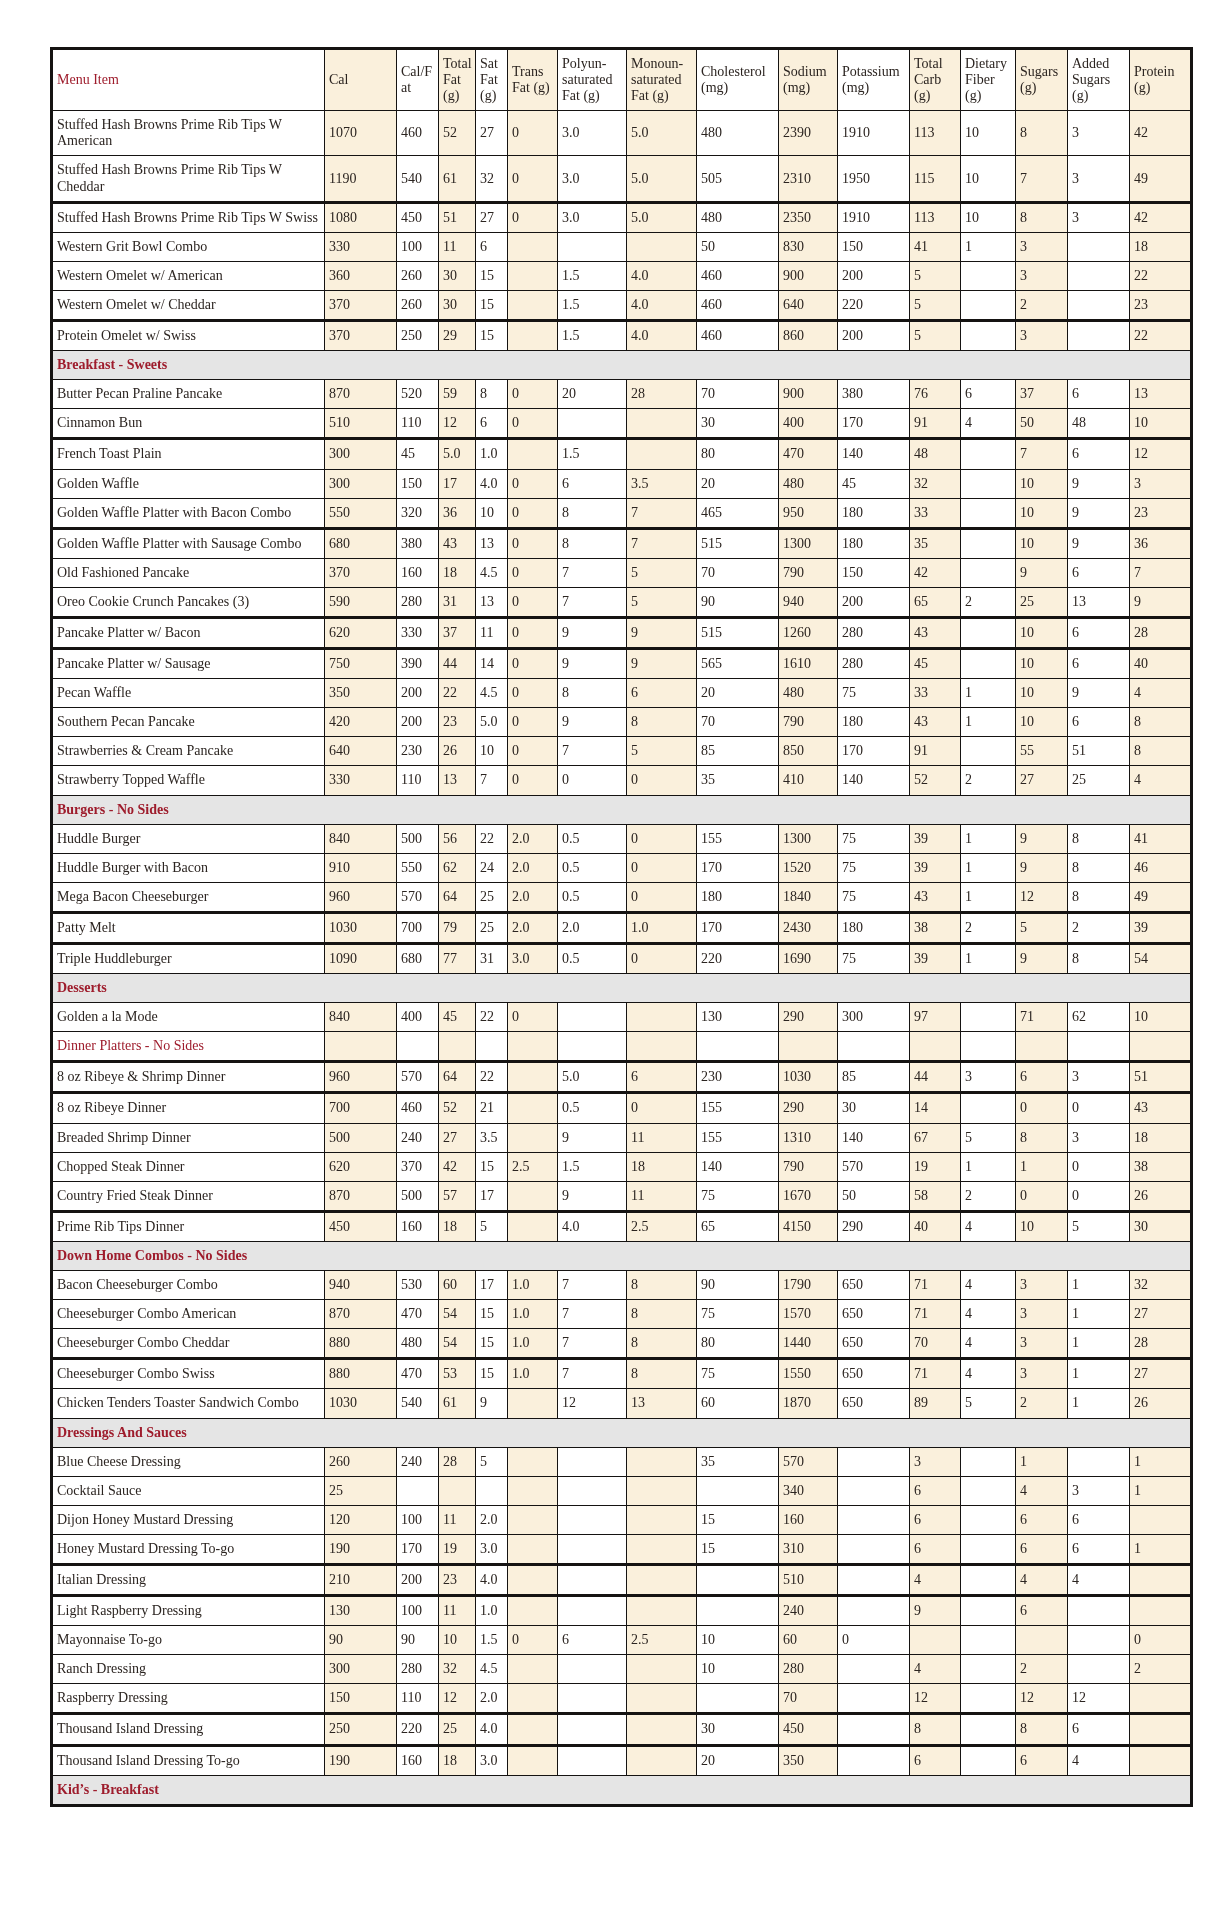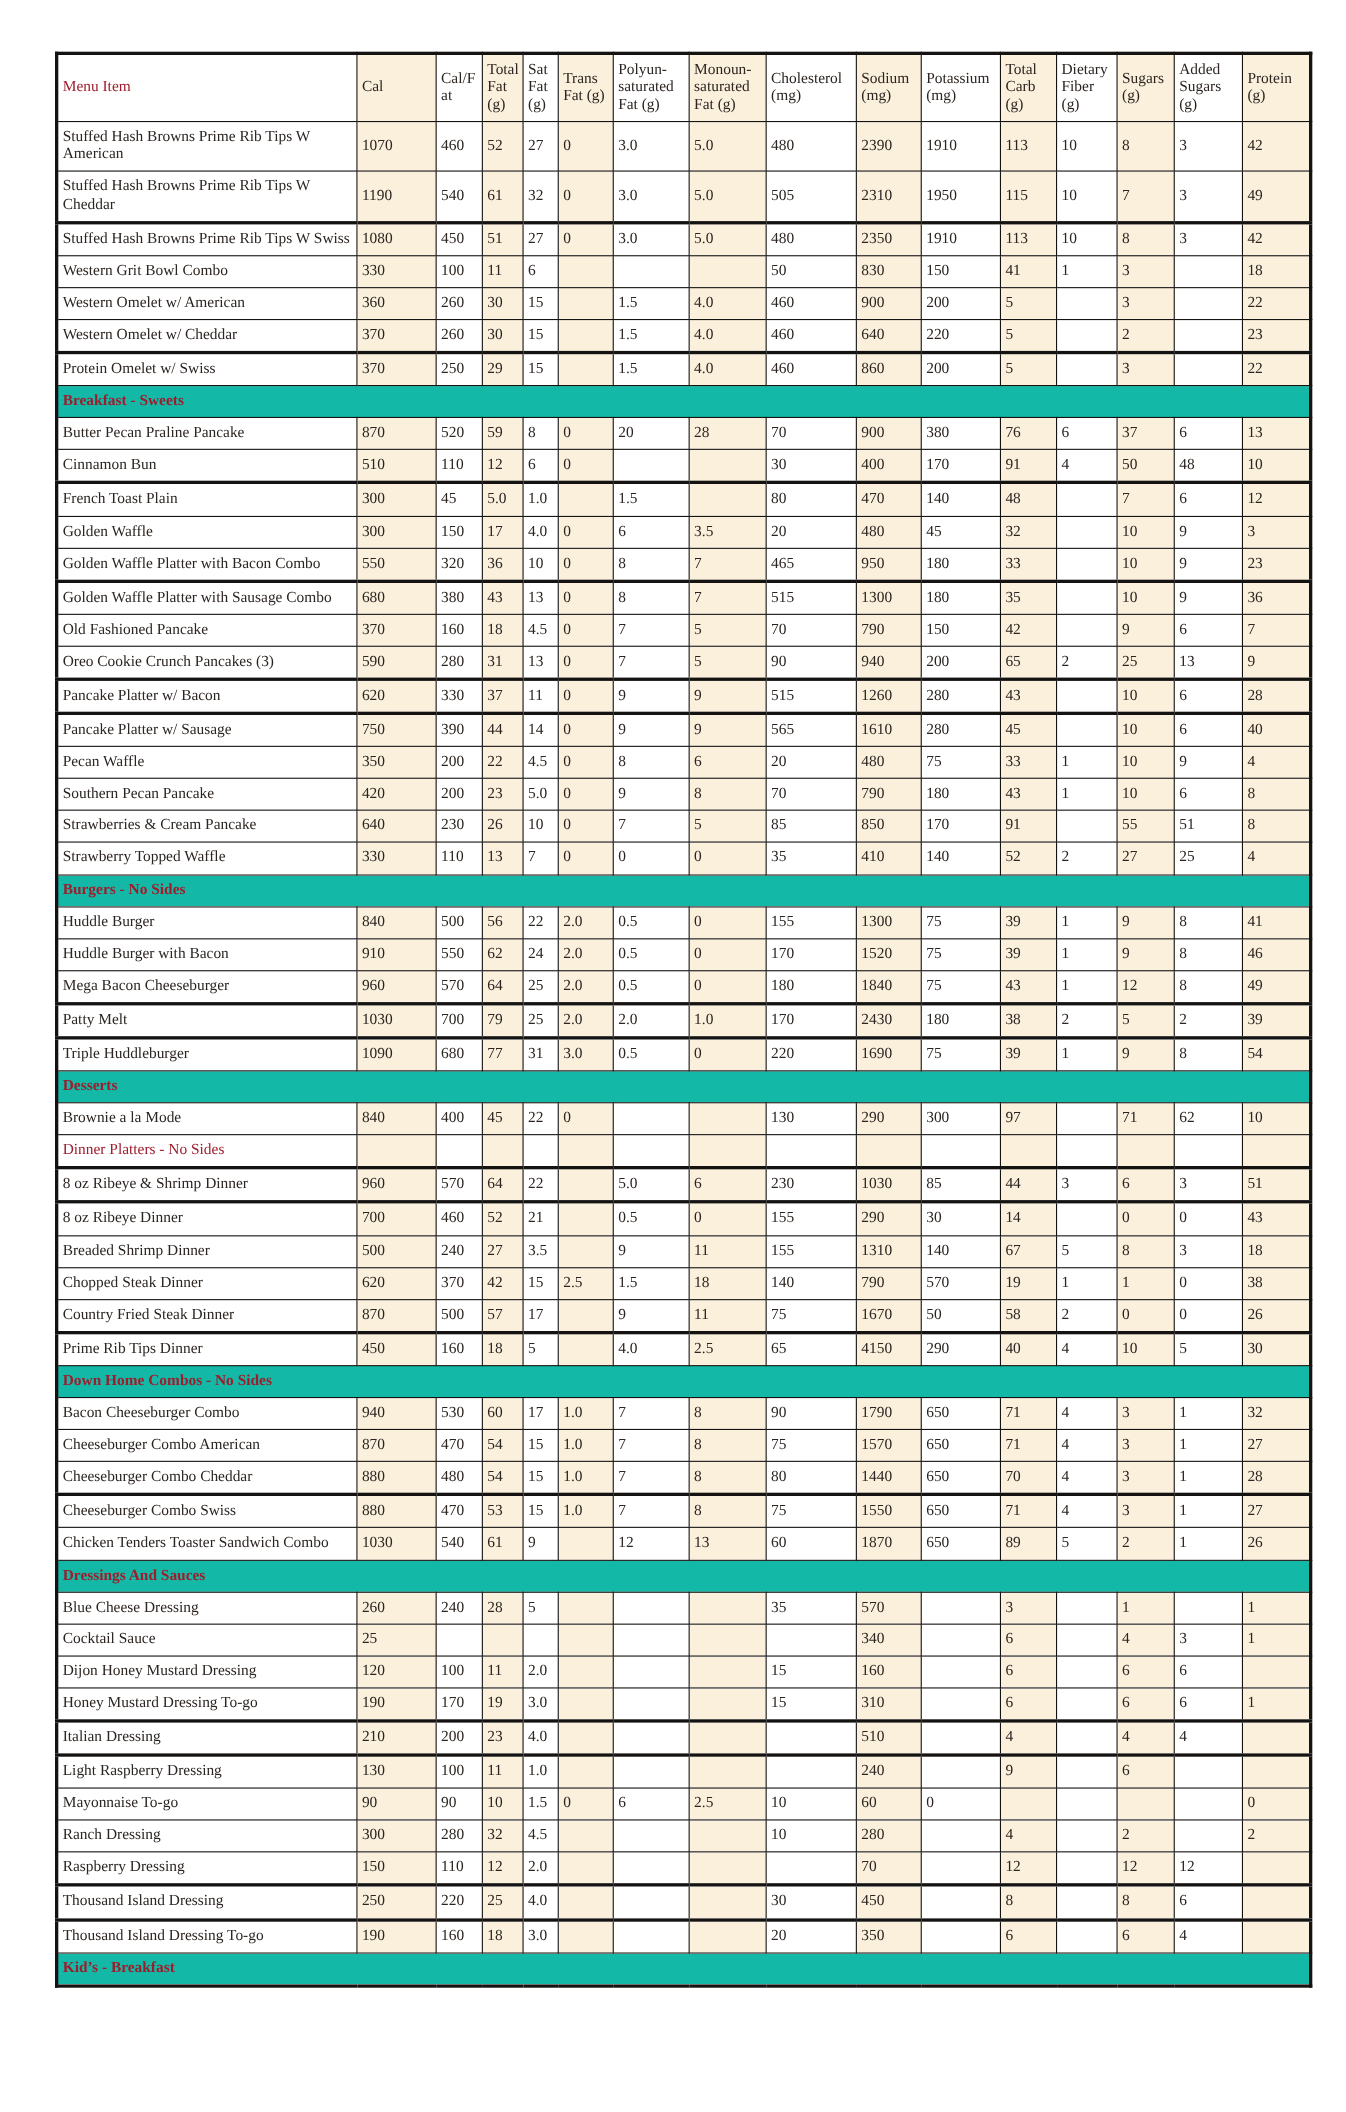--- a/index.html
+++ b/index.html
@@ -40,21 +40,21 @@
   th.menu-col {
     font-weight: bold;
     color: #9e1c2c;
   }
   td.beige, th.beige {
     background: #faf0dc;
   }
   tr.section-row td {
     font-weight: bold;
     color: #9e1c2c;
-    background: #14b8a6;
+    background: #e5e5e5;
   }
   td.section-label {
     font-weight: normal;
     color: #9e1c2c;
   }
   tr.thick td {
     border-bottom-width: 3px;
   }
 </style>
 </head>
@@ -572,21 +572,21 @@
           <td class="beige">39</td>
           <td>1</td>
           <td class="beige">9</td>
           <td>8</td>
           <td class="beige">54</td>
         </tr>
         <tr class="section-row">
           <td colspan="16">Desserts</td>
         </tr>
         <tr>
-          <td>Brownie a la Mode</td>
+          <td>Golden a la Mode</td>
           <td class="beige">840</td>
           <td>400</td>
           <td class="beige">45</td>
           <td>22</td>
           <td class="beige">0</td>
           <td></td>
           <td class="beige"></td>
           <td>130</td>
           <td class="beige">290</td>
           <td>300</td>

